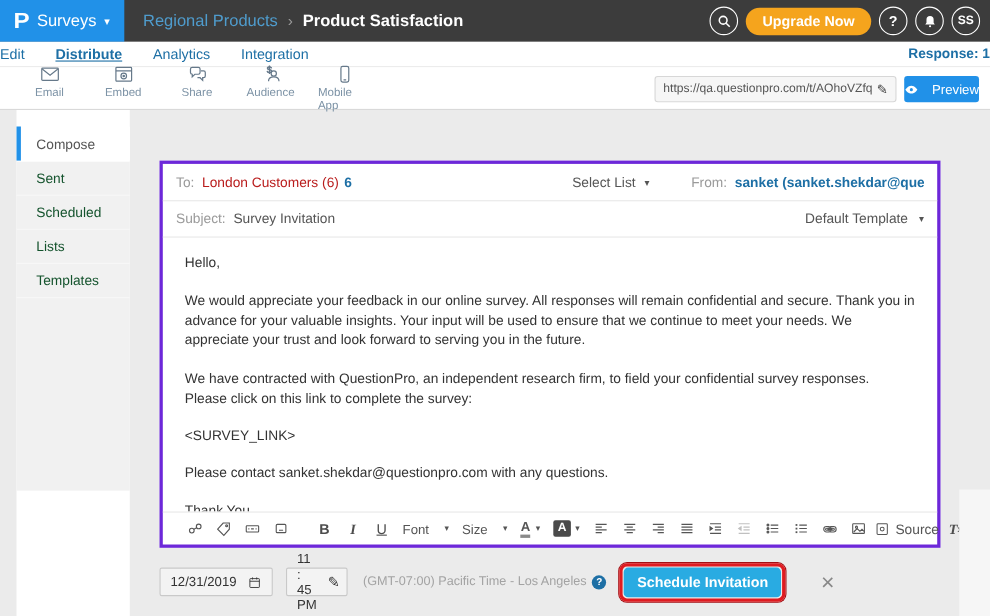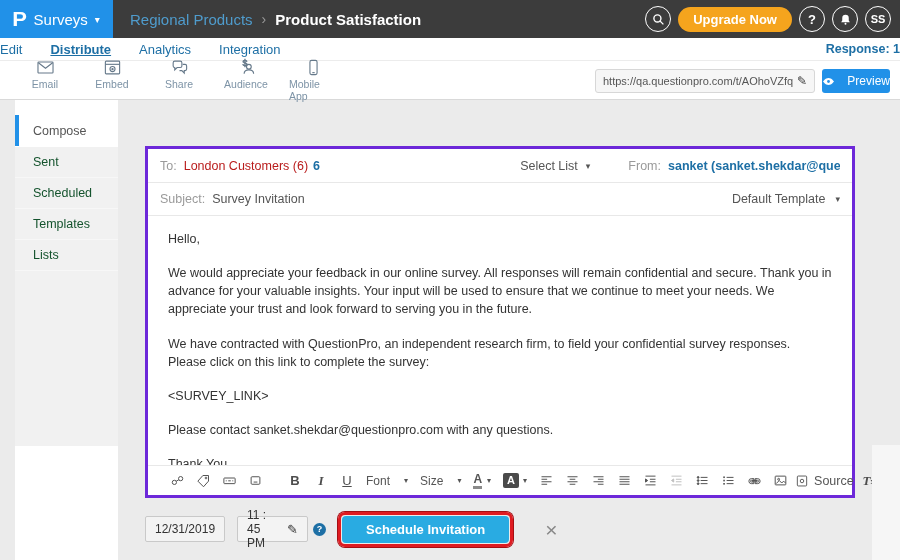--- a/index.html
+++ b/index.html
@@ -98,31 +98,31 @@
   .tb-tx { font-family:"Liberation Serif", serif; font-style:italic; font-weight:bold; font-size:13px; }
   .tb-tx sub { font-size:9px; font-style:normal; }
   .tb-sep { width:1px; height:18px; background:#e5e5e5; margin:0 5px; }
   
   .schedbar { position:absolute; left:145px; top:510px; width:710px; height:38px;
     display:flex; align-items:center; }
   .field-box { height:26px; background:#f3f3f3; border:1px solid #c9c9c9; border-radius:2px;
     display:flex; align-items:center; padding:0 9px; gap:10px; font-size:12px; color:#333;
     cursor:pointer; }
   .field-box svg { width:13px; height:13px; stroke:#333; fill:none; stroke-width:1.5; }
-  .date-box { width:80px; }
-  .time-box { width:71px; margin-left:12px; }
+  .date-box { width:103px; }
+  .time-box { width:56px; margin-left:12px; }
   .pencil { font-size:13px; color:#333; }
   .tz-text { margin-left:14px; font-size:11.5px; color:#a3a3a3; }
   .tz-help { width:13px; height:13px; border-radius:50%; background:#1d6fa5; color:#fff;
     font-size:9px; font-weight:bold; display:inline-flex; align-items:center; justify-content:center;
     margin-left:5px; cursor:pointer; }
   .sched-ring { margin-left:12px; border:3px solid #df1b21; border-radius:7px; padding:1px;
     box-shadow:0 0 0 1px #a50e13; }
   .sched-btn { background:#29abe2; border:none; border-radius:4px; color:#fff;
-    font-size:13px; font-weight:bold; padding:6px 24px; cursor:pointer; }
+    font-size:13px; font-weight:bold; padding:6px 12px; cursor:pointer; }
   .close-x { margin-left:32px; font-size:21px; color:#888; cursor:pointer; line-height:1; }
   .right-strip { position:absolute; right:0; top:445px; width:28px; height:115px; background:#f6f6f6; }
 </style>
 </head>
 <body>
 
 <div class="screen">
 
   <div class="topbar">
     <div class="logo-sec">
@@ -218,22 +218,22 @@
         </svg>
       <span>Preview</span>
     </button>
   </div>
 
   <div class="sidebar">
     <div class="side-item active">Compose</div>
     <div class="side-group">
       <div class="side-item">Sent</div>
       <div class="side-item">Scheduled</div>
+      <div class="side-item">Lists</div>
       <div class="side-item">Templates</div>
-      <div class="side-item">Lists</div>
     </div>
   </div>
 
   <div class="card">
 
     <div class="row-to">
       <span class="lbl">To:</span>
       <span class="to-value">London Customers (6)</span>
       <span class="to-count">6</span>
       <div class="select-list">
@@ -417,20 +417,21 @@
           <rect x="4" y="5.5" width="16" height="15" rx="1"></rect>
           <line x1="4" y1="10" x2="20" y2="10"></line>
           <line x1="8.5" y1="3.5" x2="8.5" y2="7"></line>
           <line x1="15.5" y1="3.5" x2="15.5" y2="7"></line>
         </svg>
     </div>
     <div class="field-box time-box">
       <span>11 : 45 PM</span>
       <span class="pencil" style="margin-left:auto">✎</span>
     </div>
+    <span class="tz-text">(GMT-07:00) Pacific Time - Los Angeles</span>
     <span class="tz-help">?</span>
     <div class="sched-ring">
       <button class="sched-btn">Schedule Invitation</button>
     </div>
     <span class="close-x">×</span>
   </div>
 
   <div class="right-strip"></div>
 
 </div>

